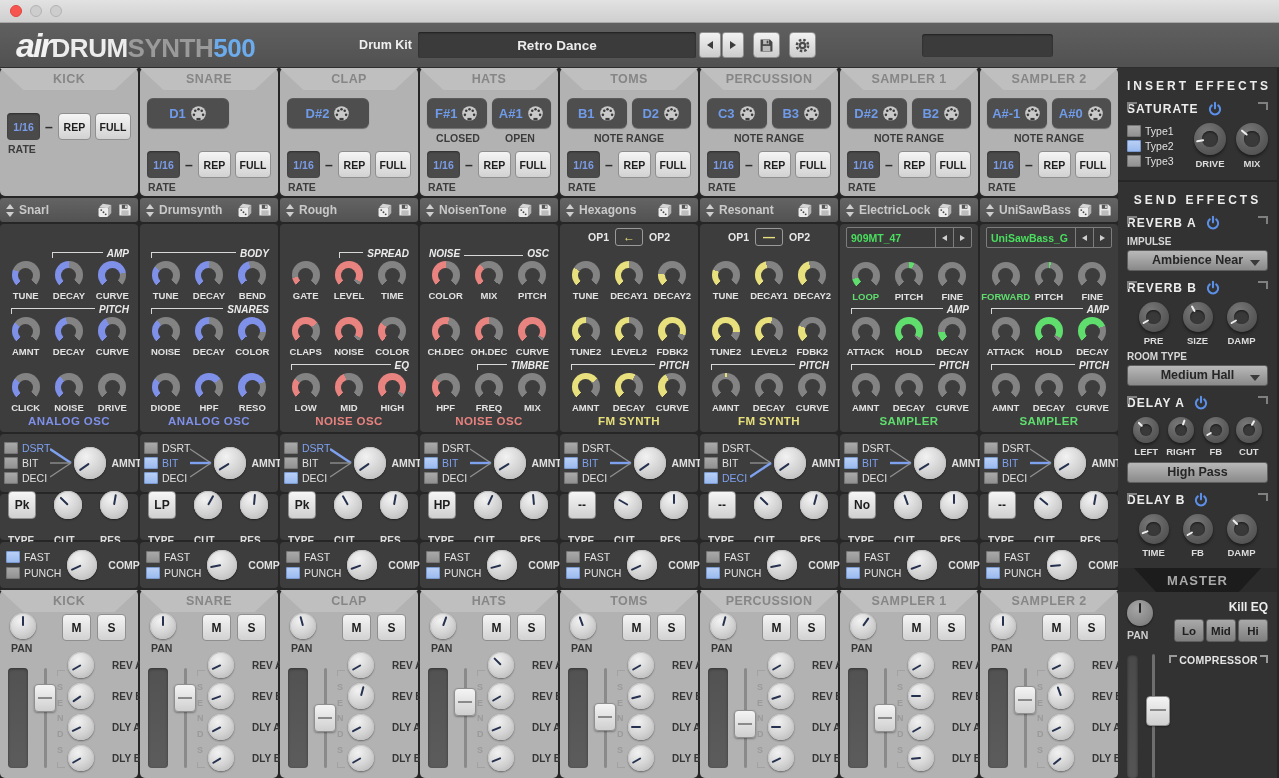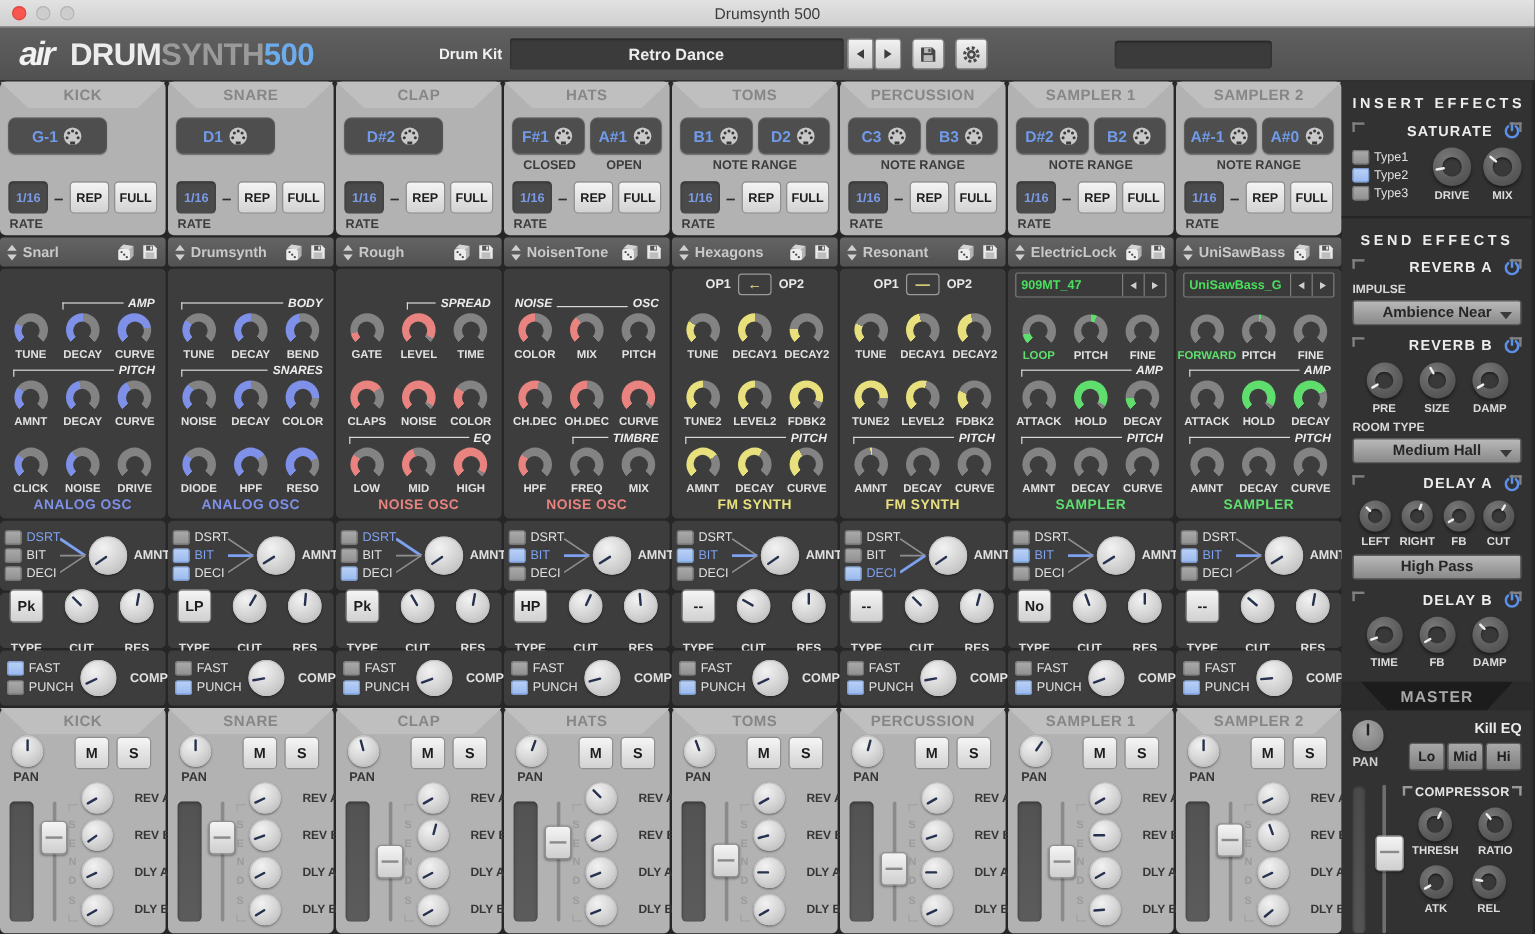--- a/index.html
+++ b/index.html
@@ -5,21 +5,21 @@
   html,body{margin:0;padding:0;width:1279px;height:778px;overflow:hidden;background:#262626;
     font-family:"Liberation Sans",sans-serif;-webkit-font-smoothing:antialiased;user-select:none}
   
   .titlebar{position:relative;height:22px;background:linear-gradient(#e2e2e2,#cfcfcf);border-bottom:1px solid #a8a8a8;display:flex;align-items:center;padding-left:10px;gap:8px}
   .tl{width:12px;height:12px;border-radius:50%;background:#cdcdcd;border:1px solid #b3b3b3;box-sizing:border-box}
   .tl.red{background:#f6564f;border-color:#e0443e}
   .titlebar .title{position:absolute;left:0;right:0;text-align:center;font-size:13px;color:#3c3c3c}
   
   .header{height:45px;background:linear-gradient(#606060,#515151);border-bottom:1px solid #2e2e2e;display:flex;align-items:center;padding-left:16px;box-sizing:border-box}
   .logo{display:flex;align-items:baseline}
-  .logo-air{font-size:28px;font-weight:bold;color:#f2f2f2;letter-spacing:-2px;margin-right:14px;font-style:italic}
+  .logo-air{font-size:34px;font-weight:bold;color:#f2f2f2;letter-spacing:-2px;font-style:italic}
   .l-drum{font-size:26px;font-weight:bold;color:#ececec;letter-spacing:-.5px}
   .l-synth{font-size:26px;font-weight:bold;color:#9a9a9a;letter-spacing:-.5px}
   .l-500{font-size:26px;font-weight:bold;color:#6cabec;letter-spacing:-.5px}
   .kit-lbl{margin-left:104px;color:#f0f0f0;font-weight:bold;font-size:12.5px}
   .kit-box{margin-left:6px;width:278px;height:26px;background:#3b3b3b;border-radius:2px;box-shadow:inset 0 1px 2px rgba(0,0,0,.5);display:flex;align-items:center;justify-content:center;color:#ececec;font-weight:bold;font-size:13.5px}
   .kit-arrows{display:flex;gap:1px;margin-left:3px}
   .karr{width:22px;height:26px;border:1px solid #8f8f8f;background:linear-gradient(#f2f2f2,#cdcdcd);border-radius:3px;display:flex;align-items:center;justify-content:center;padding:0;cursor:pointer}
   .hbtn{width:27px;height:26px;margin-left:9px;border:1px solid #8f8f8f;background:linear-gradient(#f2f2f2,#cdcdcd);border-radius:4px;display:flex;align-items:center;justify-content:center;padding:0;cursor:pointer}
   .hfield{width:131px;height:23px;background:#3b3b3b;border-radius:3px;margin-left:106px;box-shadow:inset 0 1px 2px rgba(0,0,0,.5)}
   .tri{display:inline-block;width:0;height:0}
@@ -84,21 +84,21 @@
   .ptick{position:absolute;inset:0}
   .ptick::before{content:"";position:absolute;left:calc(50% - 1.4px);top:3px;width:2.8px;height:38%;background:#25314f;border-radius:2px}
   
   .mode{display:flex;align-items:center;gap:4px;cursor:pointer}
   .cb{width:14px;height:12px;border-radius:2px;background:linear-gradient(#ababab,#8f8f8f);box-shadow:inset 0 0 0 1px #767676;flex:none}
   .cb.on{background:linear-gradient(#bcd2f6,#98b8ee);box-shadow:inset 0 0 0 1px #7a99cf}
   .mlbl{font-size:10.5px;font-weight:normal;color:#e0e0e0;white-space:nowrap}
   .modes{width:52px;display:flex;flex-direction:column;gap:3px}
   .wires{flex:none;margin-right:2px}
   .dlbl{font-size:10.5px;font-weight:bold;color:#e0e0e0;margin-left:5px}
-  .fcol{display:flex;flex-direction:column;align-items:center;gap:16px}
+  .fcol{display:flex;flex-direction:column;align-items:flex-start;gap:16px}
   .type-btn{width:28px;height:28px;border:1px solid #8f8f8f;background:linear-gradient(#f5f5f5,#d0d0d0);border-radius:4px;color:#1d1d1d;font-weight:bold;font-size:12px;padding:0;cursor:pointer}
   .slbl{font-size:10px;font-weight:bold;color:#e0e0e0}
   .ccol{display:flex;flex-direction:column;gap:4px}
   
   .fpan{position:absolute;left:10px;top:23px;display:flex;flex-direction:column;align-items:flex-start;gap:3px}
   .flabel{font-size:10.5px;font-weight:bold;color:#363636;padding-left:1px}
   .msbtn{position:absolute;top:24px;width:29px;height:27px;border:1px solid #8f8f8f;background:linear-gradient(#f5f5f5,#d2d2d2);border-radius:4px;color:#1d1d1d;font-weight:bold;font-size:12px;padding:0;cursor:pointer}
   .msbtn.m{left:62px}.msbtn.s{left:97px}
   .meter{position:absolute;left:8px;top:78px;width:20px;height:100px;background:linear-gradient(#525252,#5c5c5c);border-radius:4px;box-shadow:inset 0 1px 3px rgba(0,0,0,.4)}
   .fader{position:absolute;left:34px;top:78px;width:22px;height:100px}
@@ -108,21 +108,21 @@
   .sletters{position:absolute;left:57px;top:80px;height:98px;display:flex;flex-direction:column;justify-content:space-between;align-items:flex-start}
   .sletters span{font-size:9px;font-weight:bold;color:#9a9a9a;line-height:9px}
   .sc-t{width:7px;height:5px;border-left:1.5px solid #a2a2a2;border-top:1.5px solid #a2a2a2}
   .sc-b{width:7px;height:5px;border-left:1.5px solid #a2a2a2;border-bottom:1.5px solid #a2a2a2}
   .sends{position:absolute;left:68px;top:62px;display:flex;flex-direction:column;gap:5px}
   .srow{display:flex;align-items:center;gap:18px}
   .slabel{font-size:10px;font-weight:bold;color:#363636;white-space:nowrap}
   
   #right{width:159px;background:#323232;display:flex;flex-direction:column;padding:0 9px;box-sizing:border-box}
   .rtitle{margin:11px 0 4px;text-align:center;color:#ededed;font-weight:bold;font-size:12px;letter-spacing:3px;white-space:nowrap}
-  .mhead{position:relative;height:21px;display:flex;align-items:center;justify-content:flex-end;gap:8px;margin:3px 0 3px}
+  .mhead{position:relative;height:21px;display:flex;align-items:center;justify-content:flex-start;gap:8px;margin:3px 0 3px}
   .mtitle{color:#ededed;font-weight:bold;font-size:12px;letter-spacing:1px}
   .mhead::before{content:"";position:absolute;left:0;top:2px;width:8px;height:6px;border-left:2px solid #808080;border-top:2px solid #808080}
   .mhead::after{content:"";position:absolute;right:0;top:2px;width:8px;height:6px;border-right:2px solid #808080;border-top:2px solid #808080}
   .pwr{width:16px;height:16px;cursor:pointer}
   .satbody{display:flex;align-items:center;margin:2px 0 6px}
   .types{flex:1;display:flex;flex-direction:column;gap:3px}
   .dkrow{display:flex;gap:10px;justify-content:center}
   .dkrow.c3{gap:14px;margin:2px 0 4px}
   .dkrow.c4{gap:7px;margin:2px 0 4px}
   .dcol{display:flex;flex-direction:column;align-items:center;gap:3px}
@@ -159,21 +159,20 @@
   .cr2{width:6px;height:6px;border-right:2px solid #9a9a9a;border-top:2px solid #9a9a9a;margin-top:1px}
   .compgrid{display:flex;flex-wrap:wrap;width:92px;gap:6px 16px;justify-content:center;margin-top:7px}
 </style>
 </head>
 <body>
 
 <div class="titlebar">
   <span class="tl red"></span>
   <span class="tl"></span>
   <span class="tl"></span>
-  <div class="title">Drumsynth 500</div>
 </div>
 
 <div class="header">
   <div class="logo">
     <span class="logo-air">air</span>
     <span class="l-drum">DRUM</span>
       <span class="l-synth">SYNTH</span>
       <span class="l-500">500</span>
   </div>
   <span class="kit-lbl">Drum Kit</span>
@@ -204,34 +203,20 @@
       </svg>
   </button>
   <div class="hfield"></div>
 </div>
 
 <div class="main">
   <div id="channels">
       <div class="strip">
     <div class="sec s-top">
       <div class="trap">KICK</div>
-      <div class="notes">
-            <div class="note-btn sgl">
-              <span class="note-txt">G-1</span>
-              <svg width="17" height="17" viewBox="0 0 20 20">
-                <circle cx="10" cy="10" r="8.6" fill="#c9c9c9"></circle>
-                <circle cx="4.6" cy="11.6" r="1.5" fill="#3a3a3a"></circle>
-                <circle cx="6.2" cy="6.8" r="1.5" fill="#3a3a3a"></circle>
-                <circle cx="10" cy="4.9" r="1.5" fill="#3a3a3a"></circle>
-                <circle cx="13.8" cy="6.8" r="1.5" fill="#3a3a3a"></circle>
-                <circle cx="15.4" cy="11.6" r="1.5" fill="#3a3a3a"></circle>
-                <rect x="7.6" y="15.2" width="4.8" height="3" fill="#3a3a3a"></rect>
-              </svg>
-            </div>
-          </div>
       <div class="caption"></div>
       <div class="rate-row">
         <span class="rate-box">1/16</span>
         <span class="dash">–</span>
         <button class="lbtn rep">REP</button>
         <button class="lbtn full">FULL</button>
       </div>
       <div class="rate-lbl">RATE</div>
     </div>
     <div class="sec s-preset">
@@ -2422,43 +2407,17 @@
             <div class="fhandle" style="top:42px;width:24px;height:30px">
               <i></i>
             </div>
           </div>
       <div class="compcol">
         <div class="complbl">
               <i class="cl2"></i>
               <span>COMPRESSOR</span>
               <i class="cr2"></i>
             </div>
-        <div class="compgrid">
-              <div class="dcol" actable="false">
-                <div class="dknob" style="width:28px;height:28px">
-                  <div class="dtick" style="transform:rotate(25deg)"></div>
-                </div>
-                <span class="dklbl">THRESH</span>
-              </div>
-              <div class="dcol" actable="false">
-                <div class="dknob" style="width:28px;height:28px">
-                  <div class="dtick" style="transform:rotate(-40deg)"></div>
-                </div>
-                <span class="dklbl">RATIO</span>
-              </div>
-              <div class="dcol" actable="false">
-                <div class="dknob" style="width:28px;height:28px">
-                  <div class="dtick" style="transform:rotate(-120deg)"></div>
-                </div>
-                <span class="dklbl">ATK</span>
-              </div>
-              <div class="dcol" actable="false">
-                <div class="dknob" style="width:28px;height:28px">
-                  <div class="dtick" style="transform:rotate(-80deg)"></div>
-                </div>
-                <span class="dklbl">REL</span>
-              </div>
-            </div>
       </div>
     </div>
   </div>
     </div>
 </div>
 
 </body></html>

